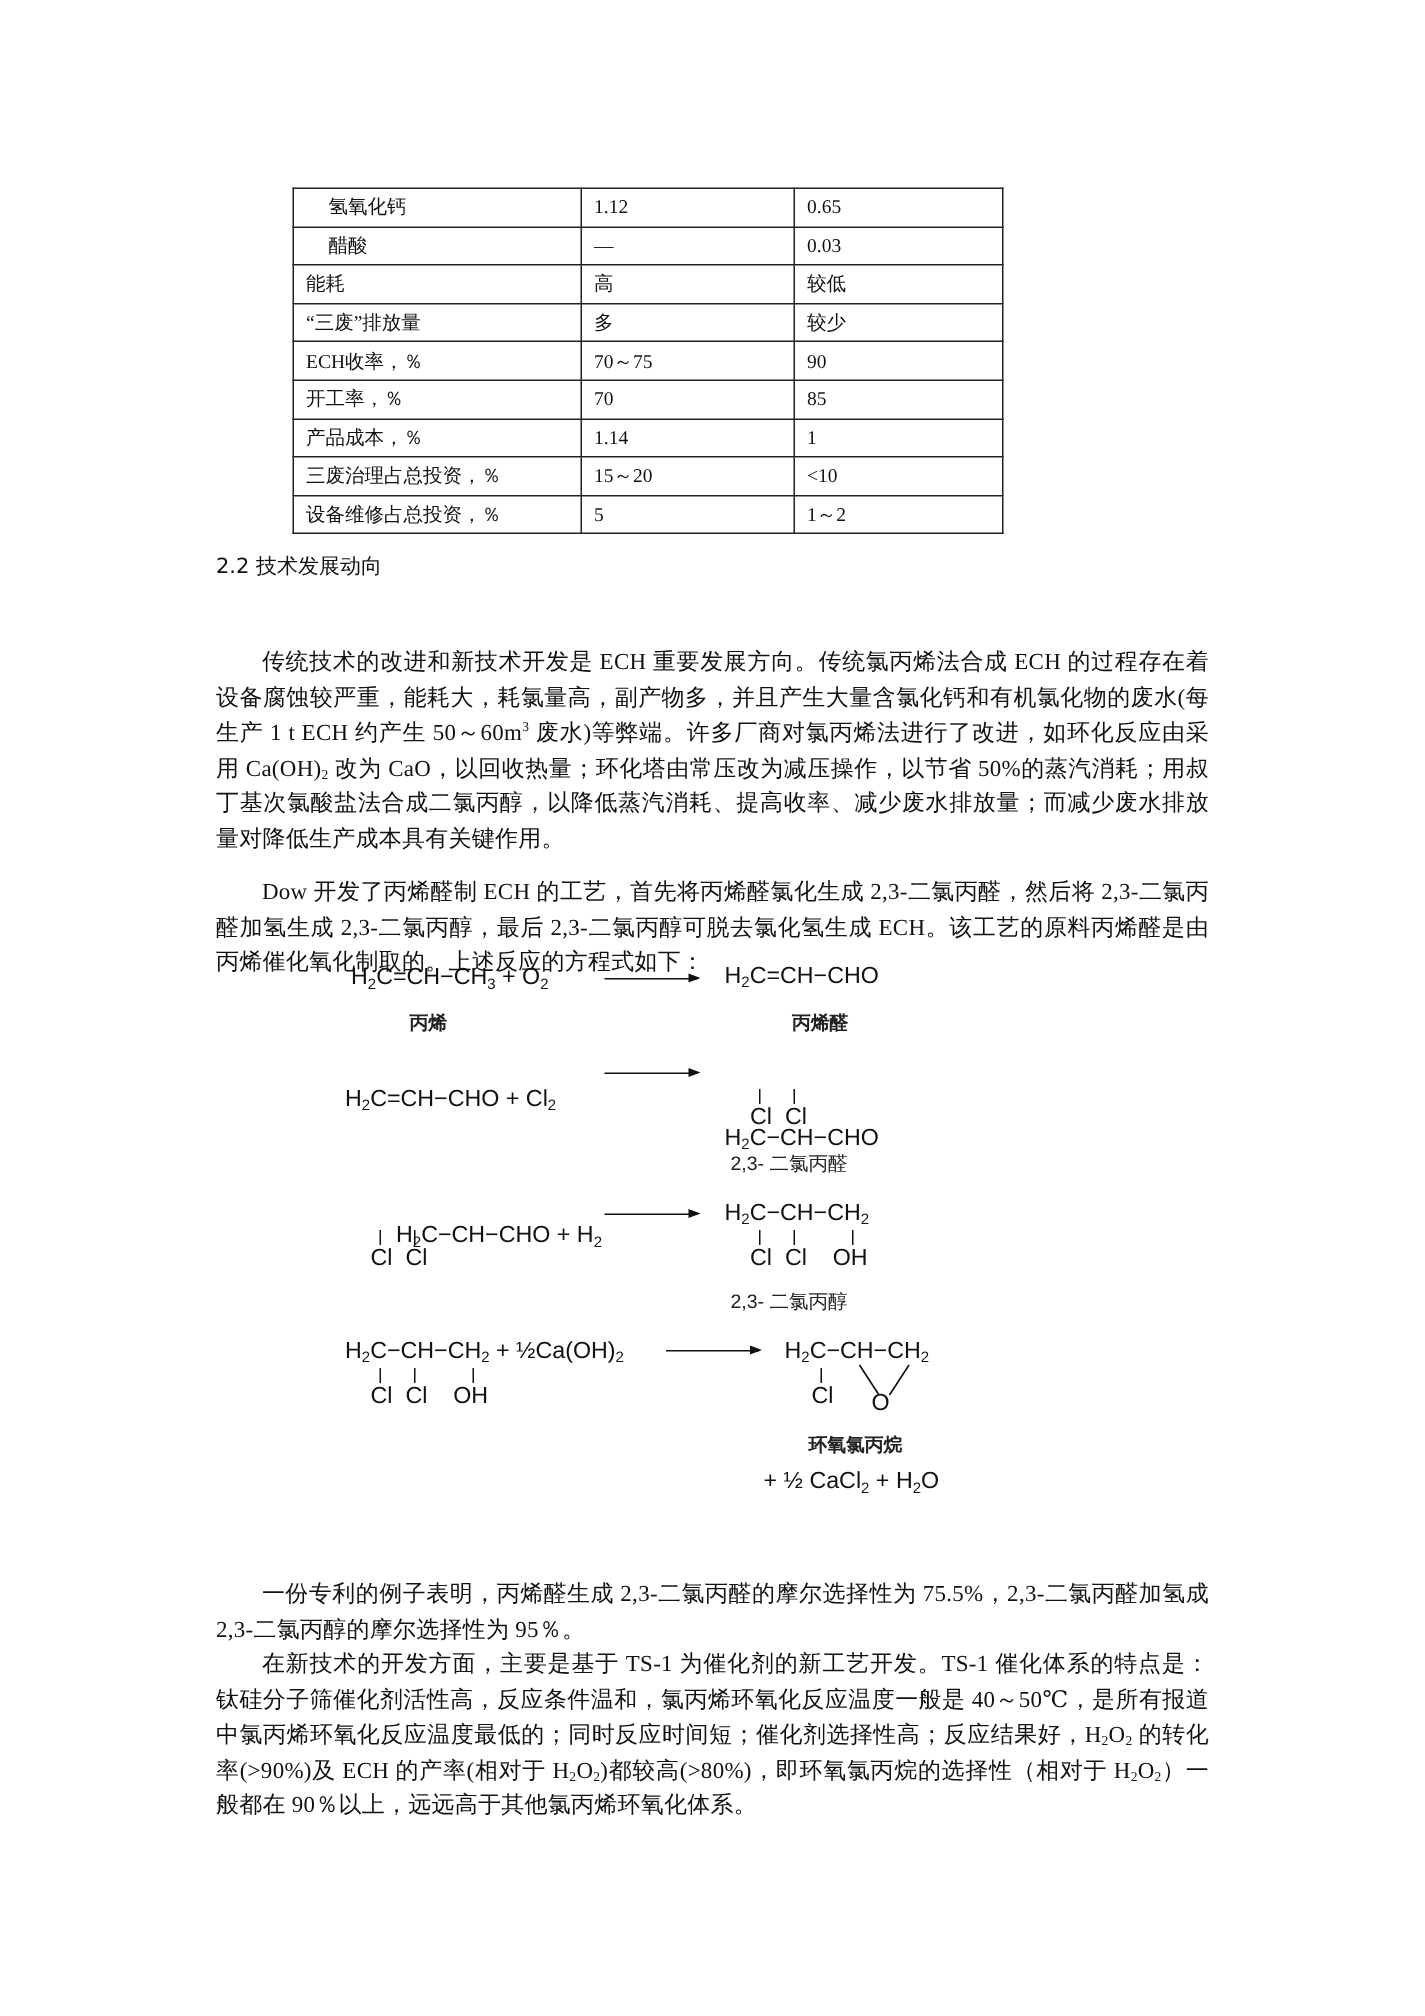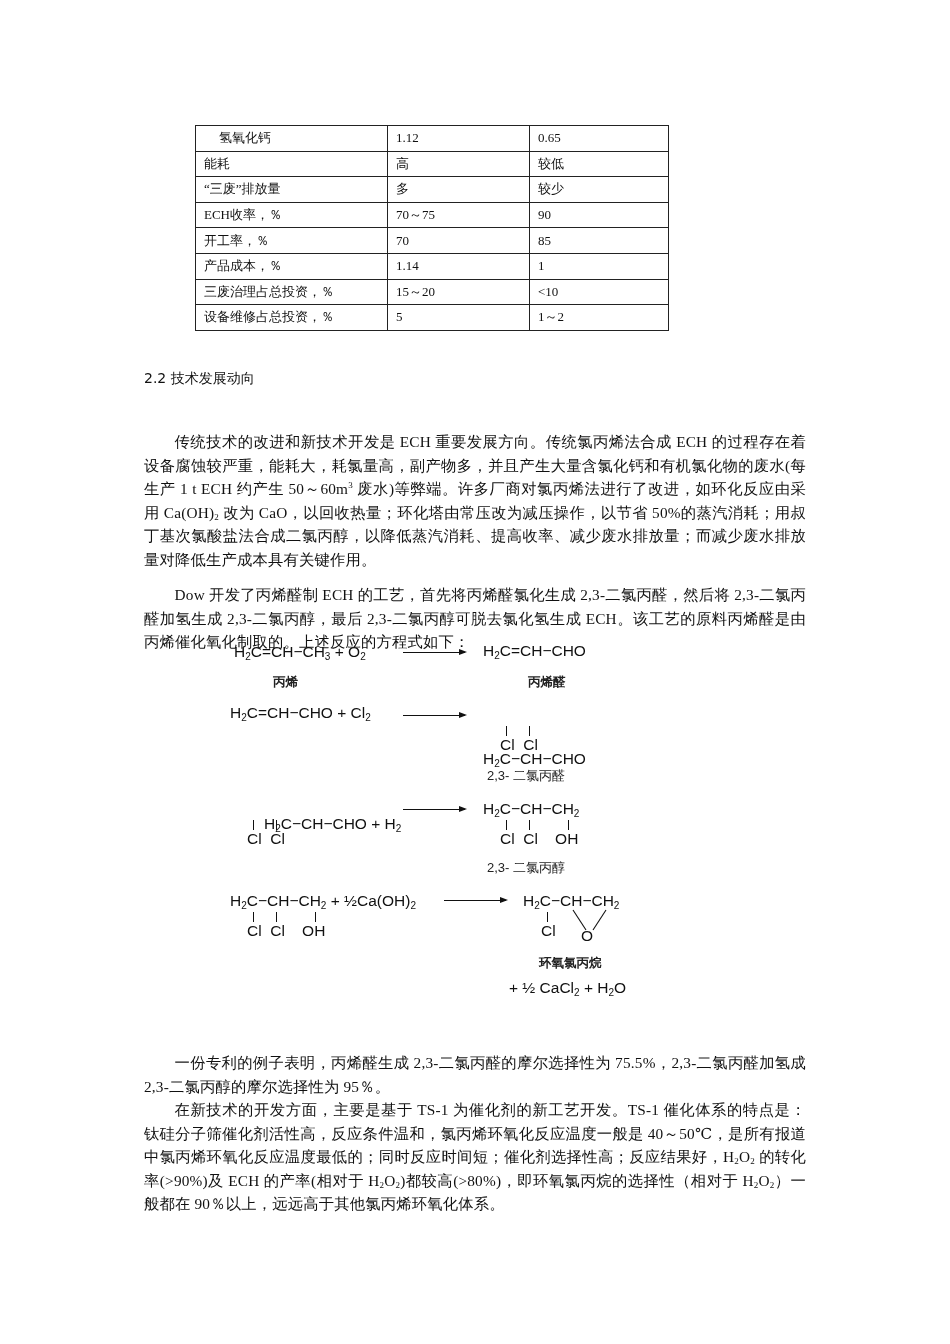--- a/index.html
+++ b/index.html
@@ -65,20 +65,25 @@
 <div class="page">
 
   <table class="cmp">
     <tbody id="tbody">
         <tr>
           <td class="c0 indent">氢氧化钙</td>
           <td class="c1">1.12</td>
           <td class="c2">0.65</td>
         </tr>
         <tr>
+          <td class="c0 indent">醋酸</td>
+          <td class="c1">—</td>
+          <td class="c2">0.03</td>
+        </tr>
+        <tr>
           <td class="c0">能耗</td>
           <td class="c1">高</td>
           <td class="c2">较低</td>
         </tr>
         <tr>
           <td class="c0">“三废”排放量</td>
           <td class="c1">多</td>
           <td class="c2">较少</td>
         </tr>
         <tr>
@@ -116,21 +121,21 @@
   <div class="para" style="top:562px;">Dow 开发了丙烯醛制 ECH 的工艺，首先将丙烯醛氯化生成 2,3-二氯丙醛，然后将 2,3-二氯丙醛加氢生成 2,3-二氯丙醇，最后 2,3-二氯丙醇可脱去氯化氢生成 ECH。该工艺的原料丙烯醛是由丙烯催化氧化制取的。上述反应的方程式如下：</div>
 
   <div class="scheme">
 
     <div class="chem" style="left:14px; top:11px;">H<sub>2</sub>C=CH−CH<sub>3</sub> + O<sub>2</sub></div>
     <div class="arrow" style="left:183px; top:20px; width:62px;"></div>
     <div class="chem" style="left:263px; top:10px;">H<sub>2</sub>C=CH−CHO</div>
     <div class="chem-label" style="left:53px; top:42px;">丙烯</div>
     <div class="chem-label" style="left:292px; top:42px;padding-left:16px;">丙烯醛</div>
 
-    <div class="chem" style="left:10px; top:72px;">H<sub>2</sub>C=CH−CHO + Cl<sub>2</sub></div>
+    <div class="chem" style="left:10px; top:92px;">H<sub>2</sub>C=CH−CHO + Cl<sub>2</sub></div>
     <div class="arrow" style="left:183px; top:83px; width:62px;"></div>
     <div class="chem" style="left:263px; top:74px;margin-top:44px;">H<sub>2</sub>C−CH−CHO</div>
     <div class="bond-v" style="left:286px; top:94px;"></div>
     <div class="bond-v" style="left:309px; top:94px;"></div>
     <div class="sub-atom" style="left:280px; top:104px;">Cl&nbsp;&nbsp;Cl</div>
     <div class="chem-label" style="left:267px; top:136px; font-weight:normal; font-size:13px;">2,3- 二氯丙醛</div>
 
     <div class="chem" style="left:10px; top:183px;margin-left:34px;">H<sub>2</sub>C−CH−CHO + H<sub>2</sub></div>
     <div class="bond-v" style="left:33px; top:188px;"></div>
     <div class="bond-v" style="left:56px; top:188px;"></div>

